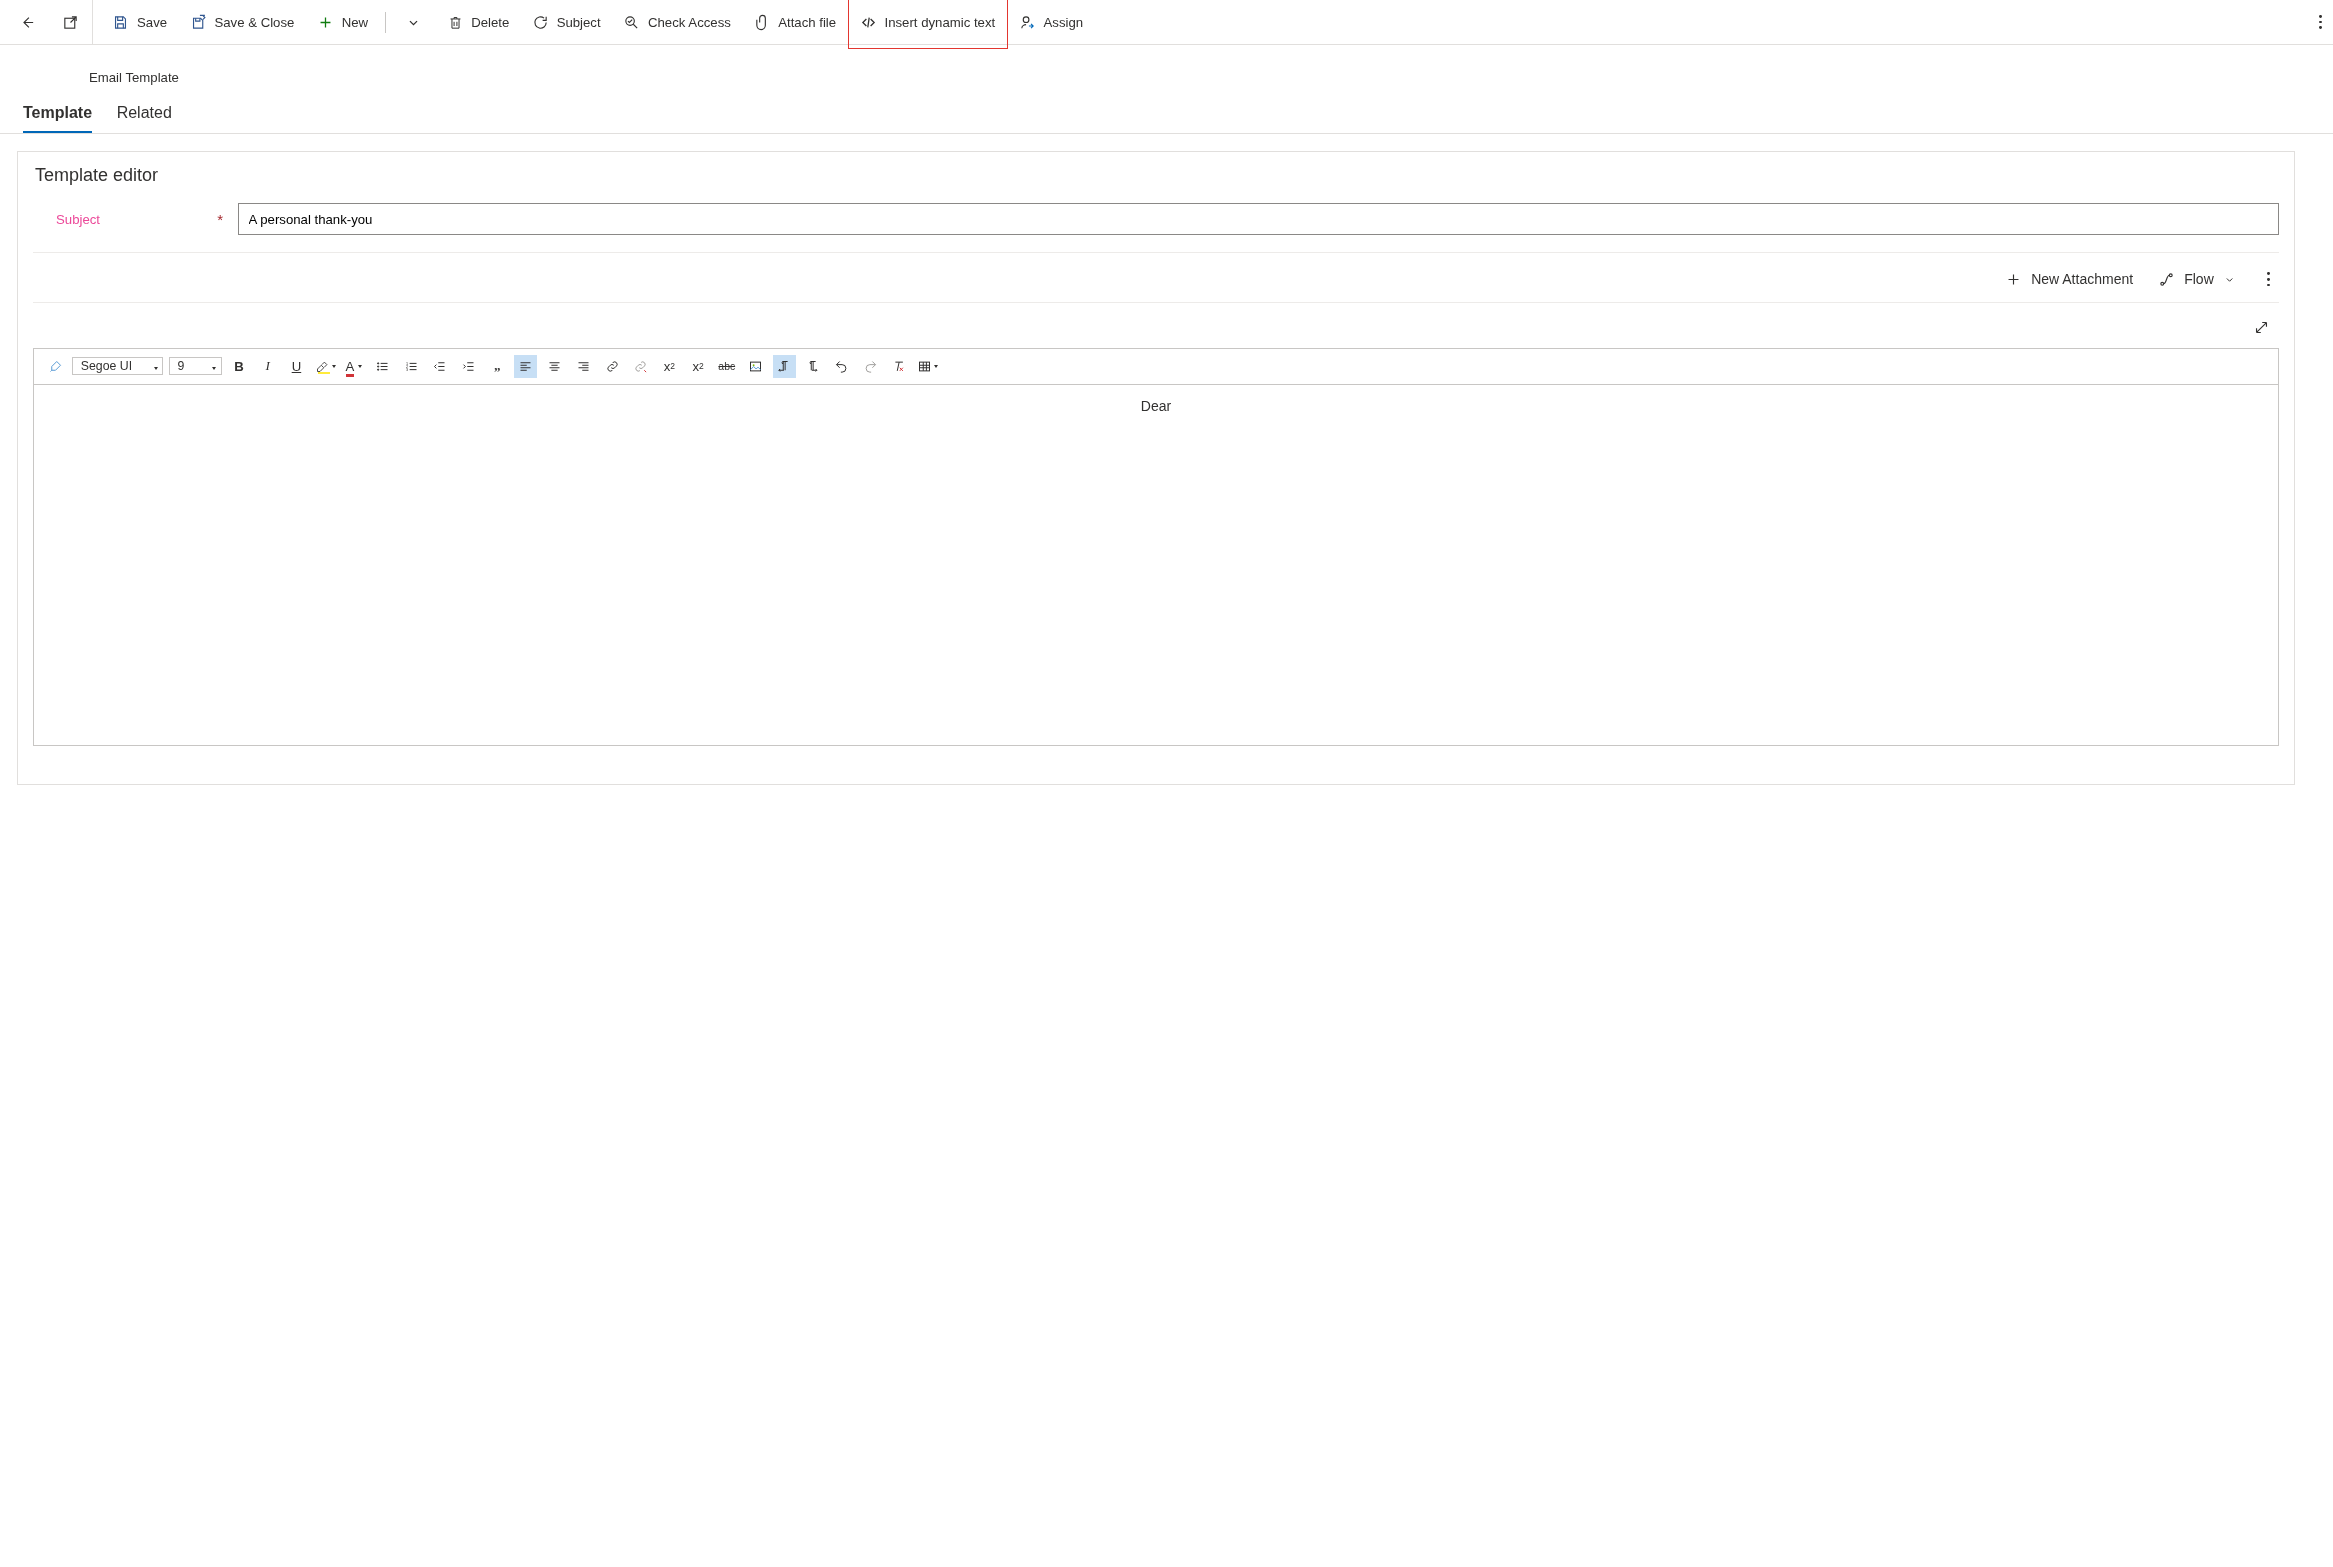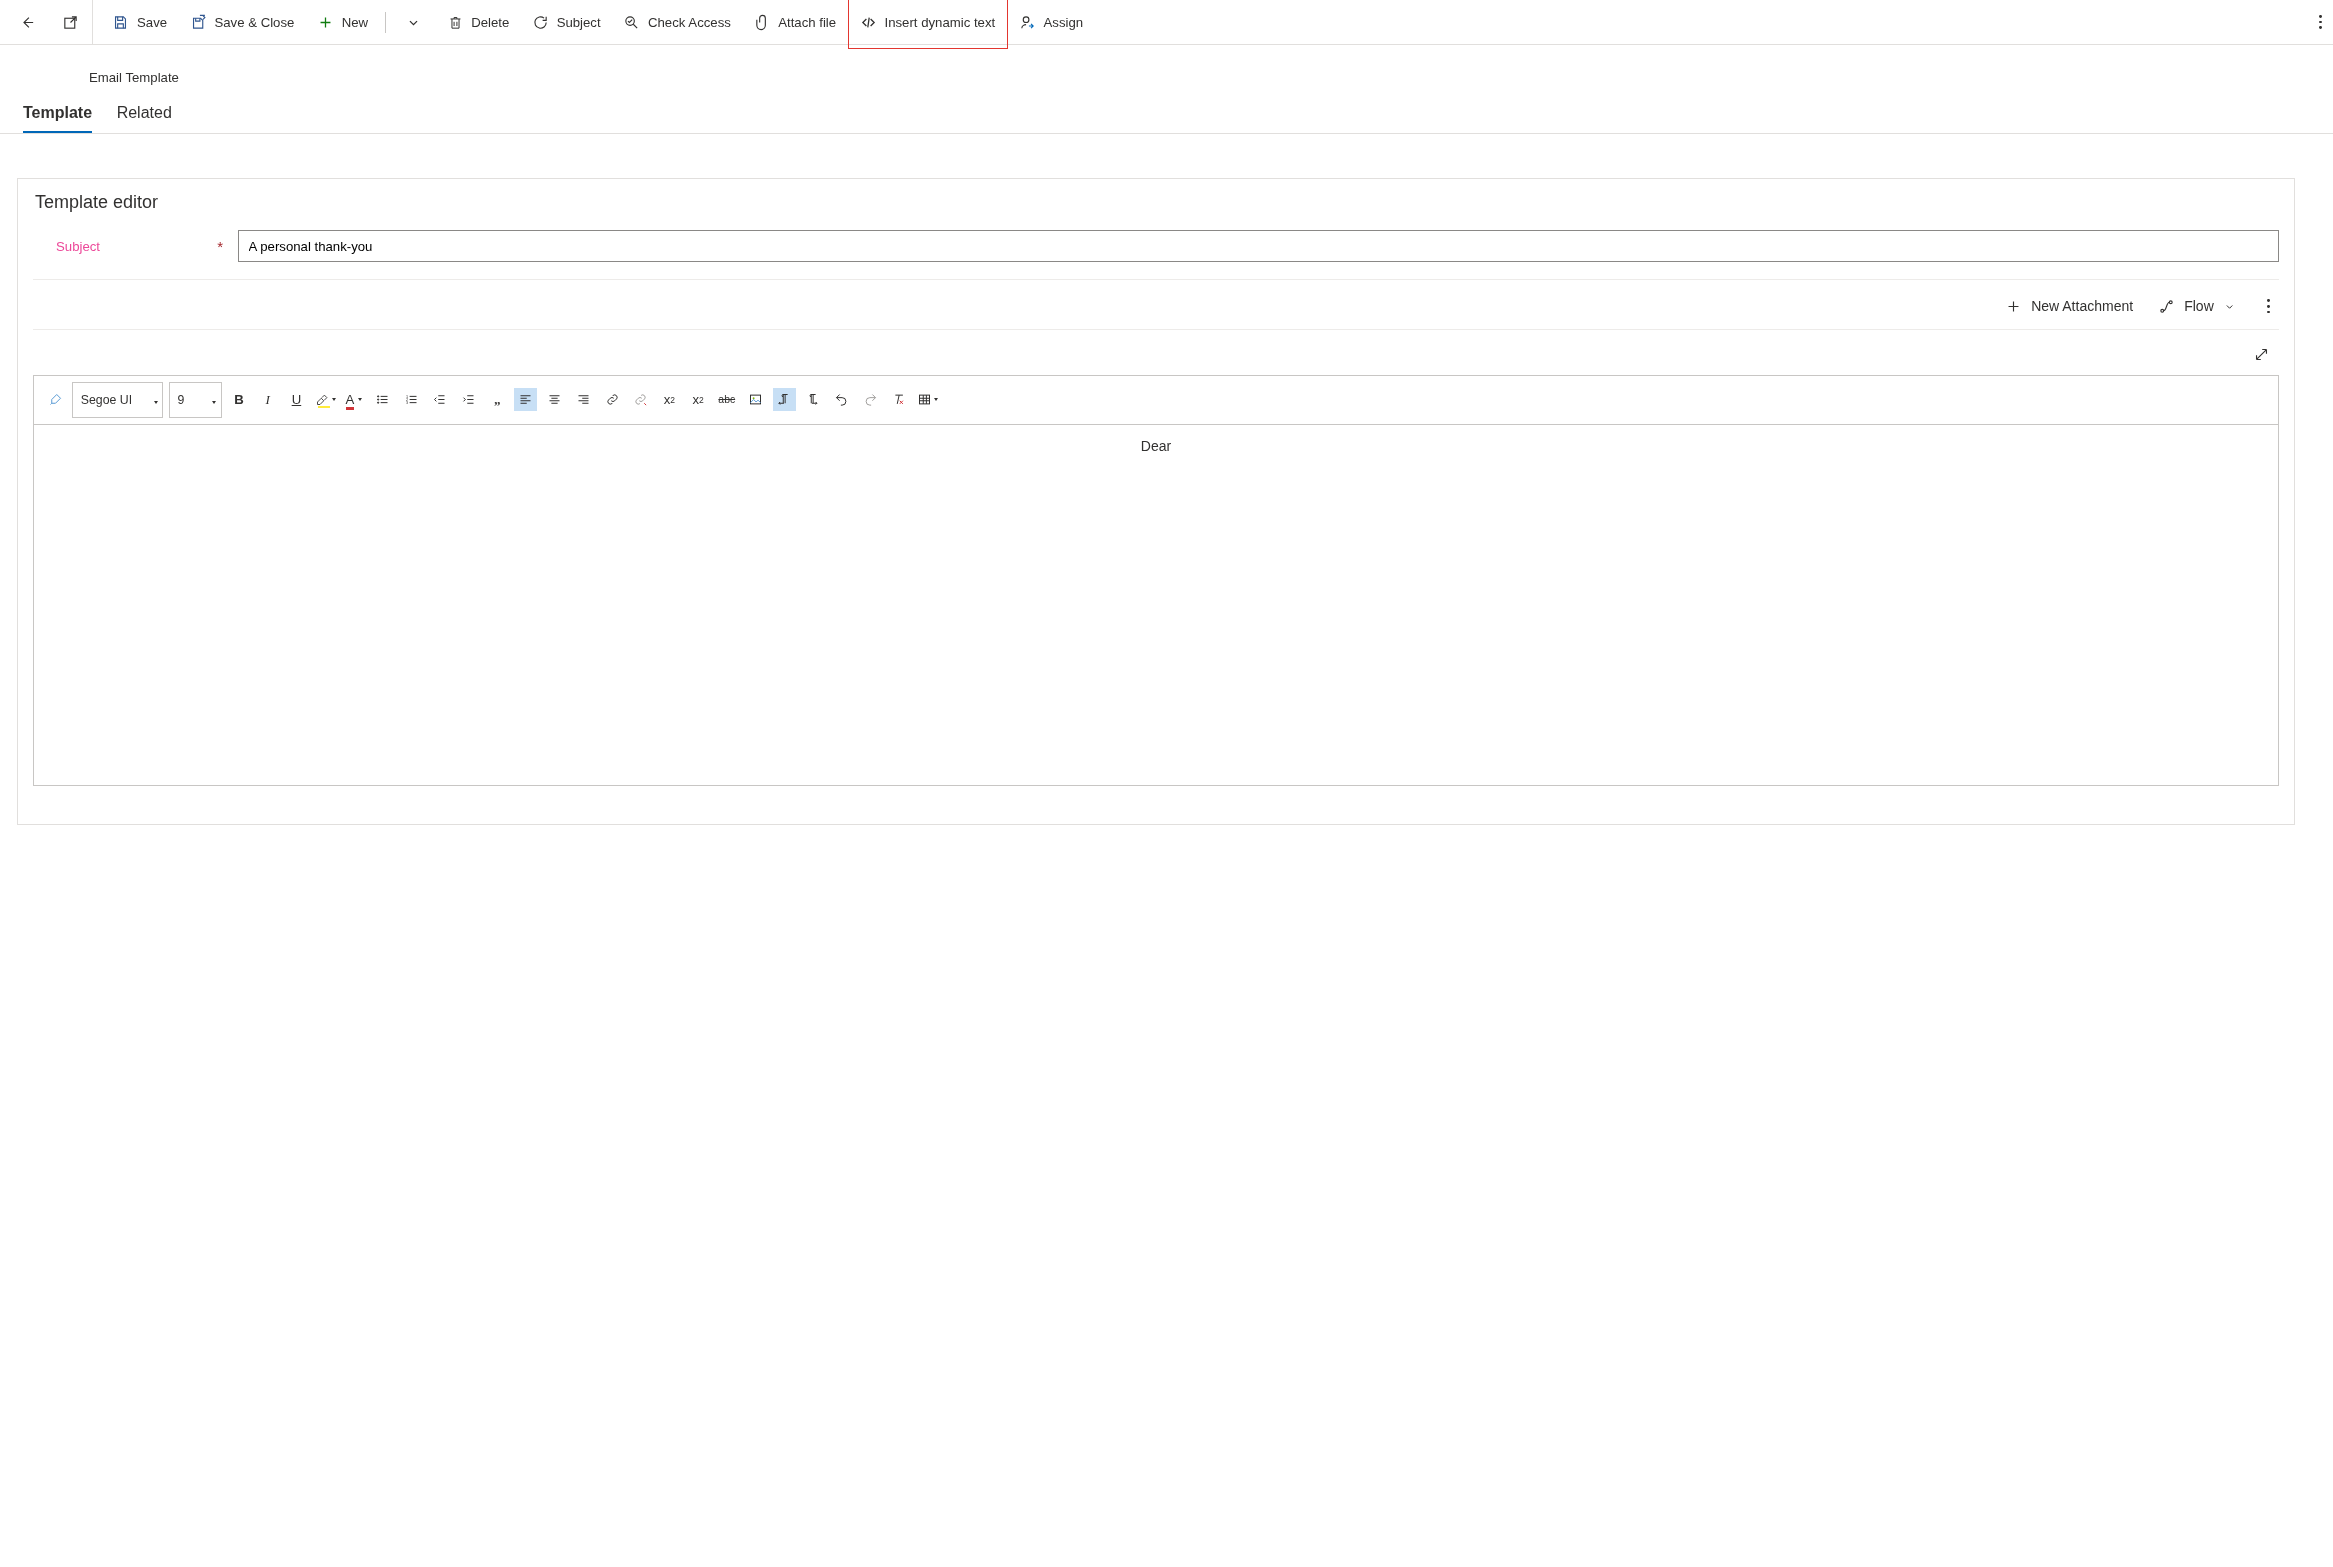--- a/index.html
+++ b/index.html
@@ -64,21 +64,20 @@
 
   
   .content-area {
     padding: 17px 38px 0 17px;
   }
   .card {
     border: 0.9px solid #e1dfdd;
     padding: 13.2px 15px 38px 15px;
     min-height: 606px;
     position: relative;
-    margin-top: 27px;
   }
   .card-title { font-size: 18px; font-weight: 400; color:#323130; margin:0 0 17px 1.9px; }
 
   .form-row {
     display:flex; align-items:center; padding-left: 23px;
   }
   .form-label-col { width: 182px; display:flex; align-items:center; }
   .form-label { font-size:13.2px; color:#ec4899; }
   .req { color:#a4262c; margin-left: auto; margin-right: 15px; }
   .text-input {
@@ -107,21 +106,21 @@
     padding:5.7px 9.5px;
     flex-wrap: wrap;
   }
   .tb-btn {
     display:inline-flex; align-items:center; justify-content:center;
     min-width:23px; height:23px; cursor:pointer;
     font-size:13.2px;
   }
   .tb-btn.active { background:#c7dff5; }
   .tb-select {
-    border:0.9px solid #c8c6c4; height:36px; font-size:12.3px;
+    border:0.9px solid #c8c6c4; height:18px; font-size:12.3px;
     padding:0 19px 0 7.6px; position:relative; display:inline-flex; align-items:center;
   }
   .tb-select .caret {
     position:absolute; right:4.7px; top:50%; transform:translateY(-50%);
     pointer-events:none;
   }
   .dd-caret {
     width:0;height:0;border-left:2.8px solid transparent;border-right:2.8px solid transparent;
     border-top:3.8px solid #323130; display:inline-block; margin-left:1.9px;
   }

